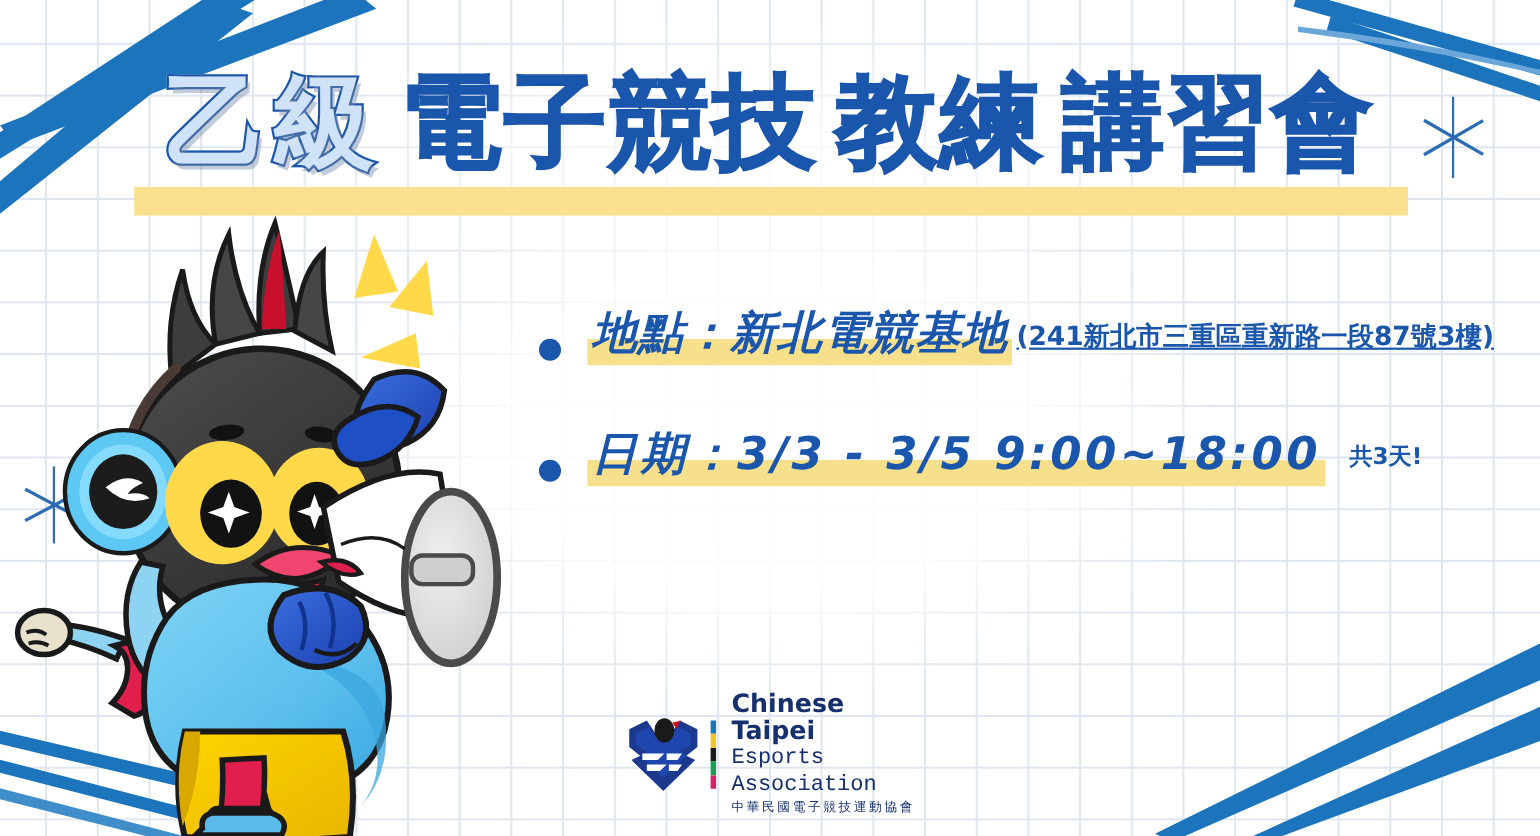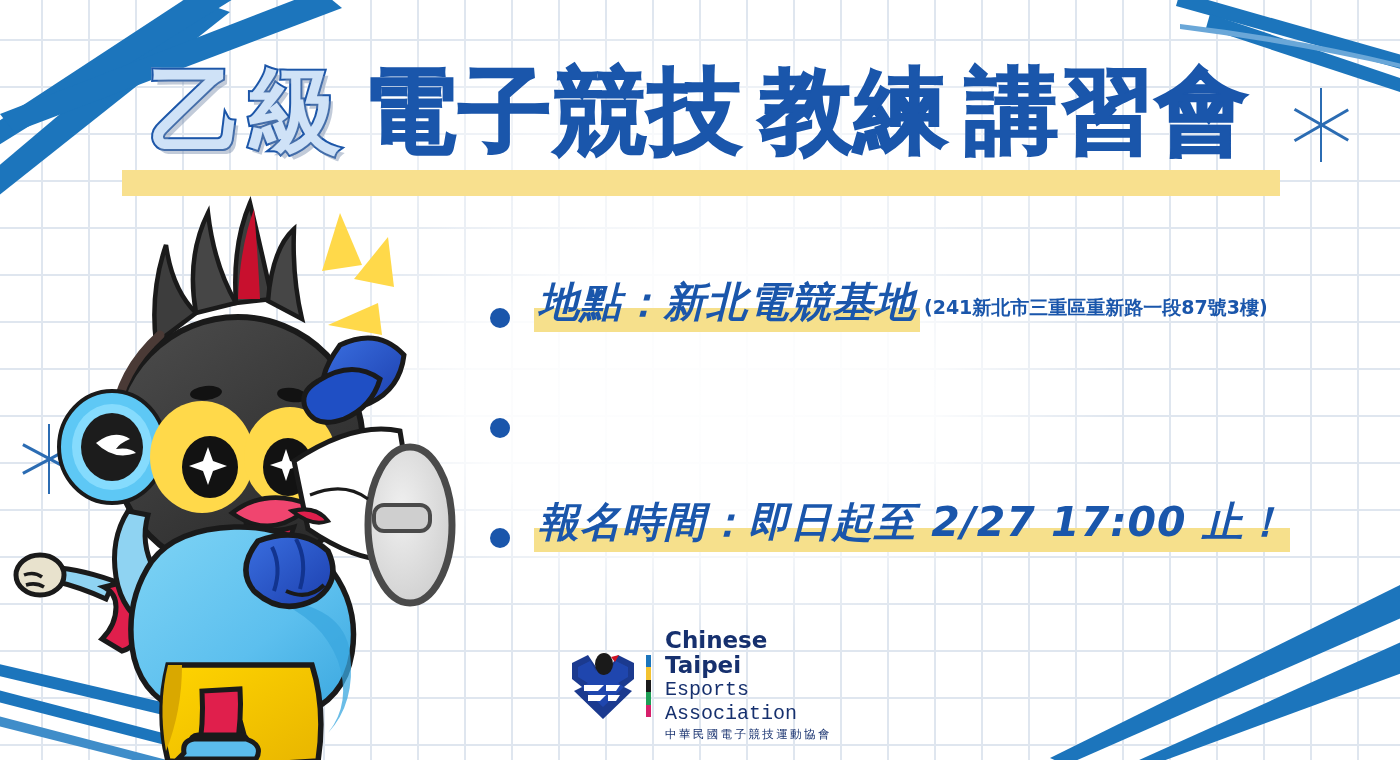--- a/index.html
+++ b/index.html
@@ -131,21 +131,21 @@
   .note {
     display: inline-block;
     color: #1a56ab;
     font-family: "DejaVu Sans", "Liberation Sans", sans-serif;
     font-weight: bold;
     font-size: 19px;
     letter-spacing: 0px;
     vertical-align: 8px;
     margin-left: 10px;
   }
-  .note.addr { font-size: 19px; vertical-align: 2px; margin-left: 4px; }
+  .note.addr { font-size: 24px; vertical-align: 2px; margin-left: 4px; text-decoration: underline; }
   .note.days { font-size: 21px; vertical-align: 4px; margin-left: 22px; }
 
   
   .sparkle { position: absolute; }
   .sparkle i {
     position: absolute;
     left: 50%;
     top: 50%;
     display: block;
     background: #2b6cb3;
@@ -355,28 +355,25 @@
 
     <div class="bullet-row">
       <span class="bullet-dot"></span>
       <span class="bullet-body">
         <span class="hl">地點：新北電競基地</span><span class="note addr">(241新北市三重區重新路一段87號3樓)</span>
       </span>
     </div>
 
     <div class="bullet-row">
       <span class="bullet-dot"></span>
-    </div>
-
-    <div class="bullet-row">
-      <span class="bullet-dot"></span>
       <span class="bullet-body">
-        <span class="hl">報名時間：即日起至 2/27 17:00 止！</span>
+        <span class="hl wide">日期：3/3 - 3/5  9:00~18:00</span><span class="note days">共3天!</span>
       </span>
     </div>
+
 
   </div>
 
   <div class="logo">
     <svg class="logo-mark" viewBox="0 0 74 74" xmlns="http://www.w3.org/2000/svg">
       <path d="M6,14 L22,6 L30,18 L37,10 L44,18 L52,6 L68,14 L68,30 L58,38 L66,42 L37,70 L8,42 L16,38 L6,30 Z" fill="#1b3a8f"></path>
       <path d="M12,18 L24,12 L30,22 L37,15 L44,22 L50,12 L62,18 L62,28 L52,34 L58,38 L37,58 L16,38 L22,34 L12,28 Z" fill="#2250c8" opacity="0.55"></path>
       <path d="M18,36 l20,0 -6,6 -14,0 Z" fill="#ffffff"></path>
       <path d="M22,46 l18,0 -6,6 -12,0 Z" fill="#ffffff"></path>
       <path d="M40,36 l14,0 -4,6 -10,0 Z" fill="#ffffff"></path>

